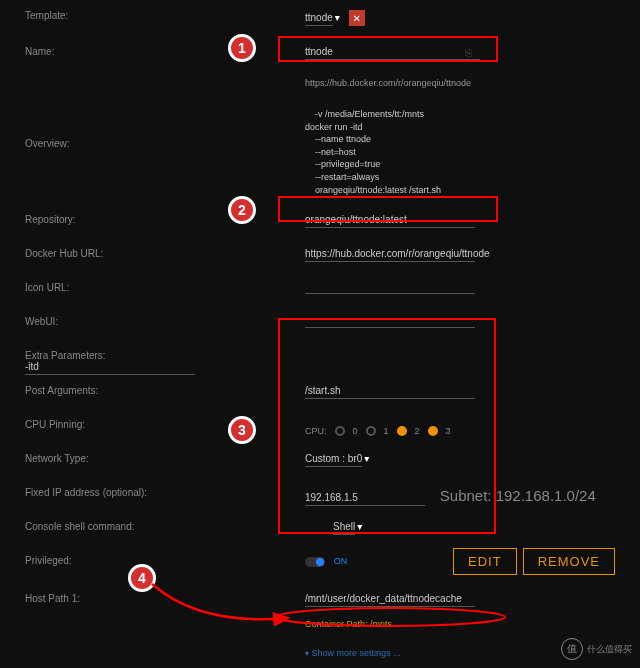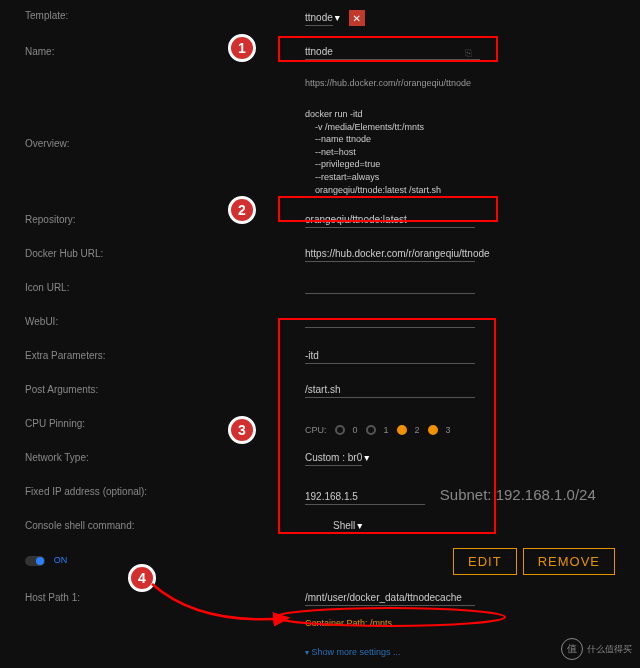--- a/index.html
+++ b/index.html
@@ -193,22 +193,22 @@
 </div>
 
 <div class="form-row" style="margin-top:8px;">
   <div class="label"></div>
   <div class="value-area link-text">https://hub.docker.com/r/orangeqiu/ttnode</div>
 </div>
 
 <div class="form-row" style="align-items:flex-start;margin-top:6px;">
   <div class="label" style="padding-top:30px;">Overview:</div>
   <div class="value-area overview-block">
+    <div>    -v /media/Elements/tt:/mnts</div>
     <div>docker run -itd</div>
-    <div>    -v /media/Elements/tt:/mnts</div>
     <div>    --name ttnode</div>
     <div>    --net=host</div>
     <div>    --privileged=true</div>
     <div>    --restart=always</div>
     <div>    orangeqiu/ttnode:latest /start.sh</div>
   </div>
 </div>
 
 <div class="form-row" style="margin-top:18px;">
   <div class="label">Repository:</div>
@@ -231,21 +231,21 @@
   </div>
 </div>
 
 <div class="form-row" style="margin-top:10px;">
   <div class="label">WebUI:</div>
   <div class="value-area">
     <span class="underline-text"></span>
   </div>
 </div>
 
-<div class="form-row" style="margin-top:10px;">
+<div class="form-row" style="margin-top:10px;flex-direction:column;">
   <div class="label">Extra Parameters:</div>
   <div class="value-area">
     <span class="underline-text">-itd</span>
   </div>
 </div>
 
 <div class="form-row" style="margin-top:10px;">
   <div class="label">Post Arguments:</div>
   <div class="value-area">
     <span class="underline-text">/start.sh</span>
@@ -283,20 +283,21 @@
 </div>
 
 <div class="form-row" style="margin-top:10px;gap:28px;">
   <div class="label">Console shell command:</div>
   <div class="value-area">
     <span class="select-box">Shell</span><span class="select-arrow">▾</span>
   </div>
 </div>
 
 <div class="form-row" style="margin-top:10px;">
+  <div class="label">Privileged:</div>
   <div class="value-area">
     <span class="toggle"></span>
     <span class="toggle-label">ON</span>
   </div>
 </div>
 
 <div class="form-row" style="margin-top:14px;">
   <div class="label">Host Path 1:</div>
   <div class="value-area">
     <span class="underline-text" style="width:170px;">/mnt/user/docker_data/ttnodecache</span>

